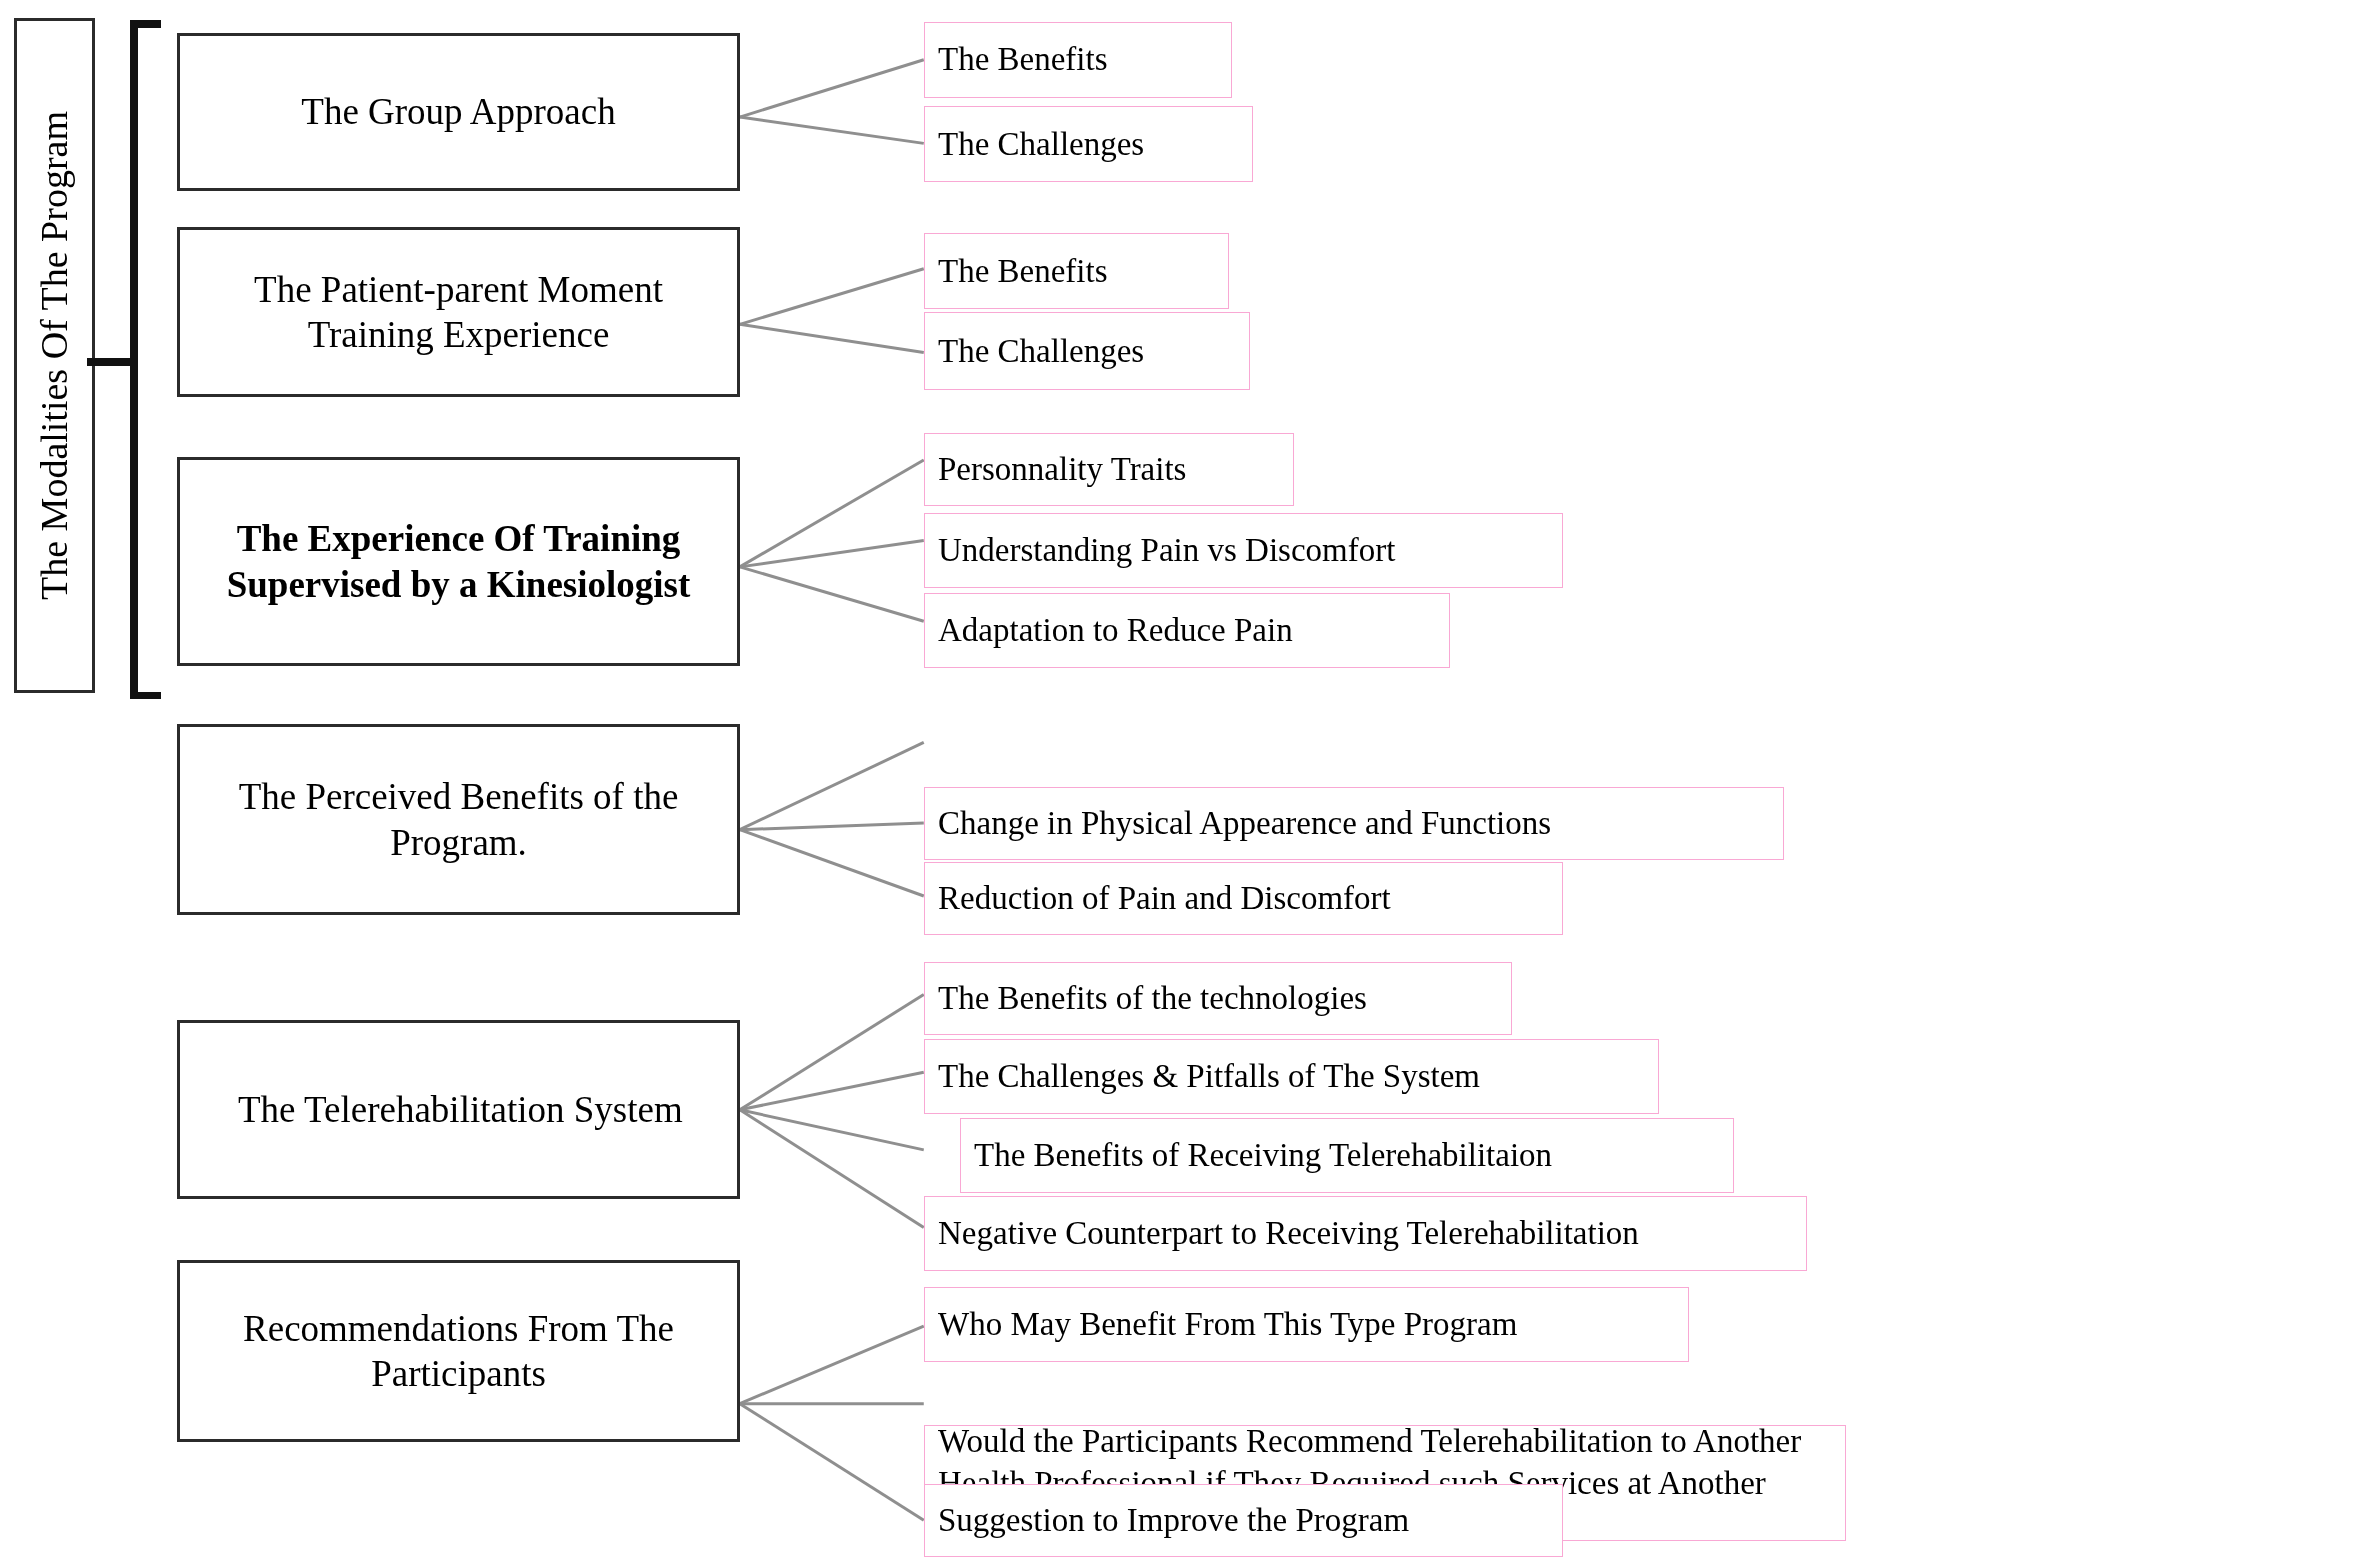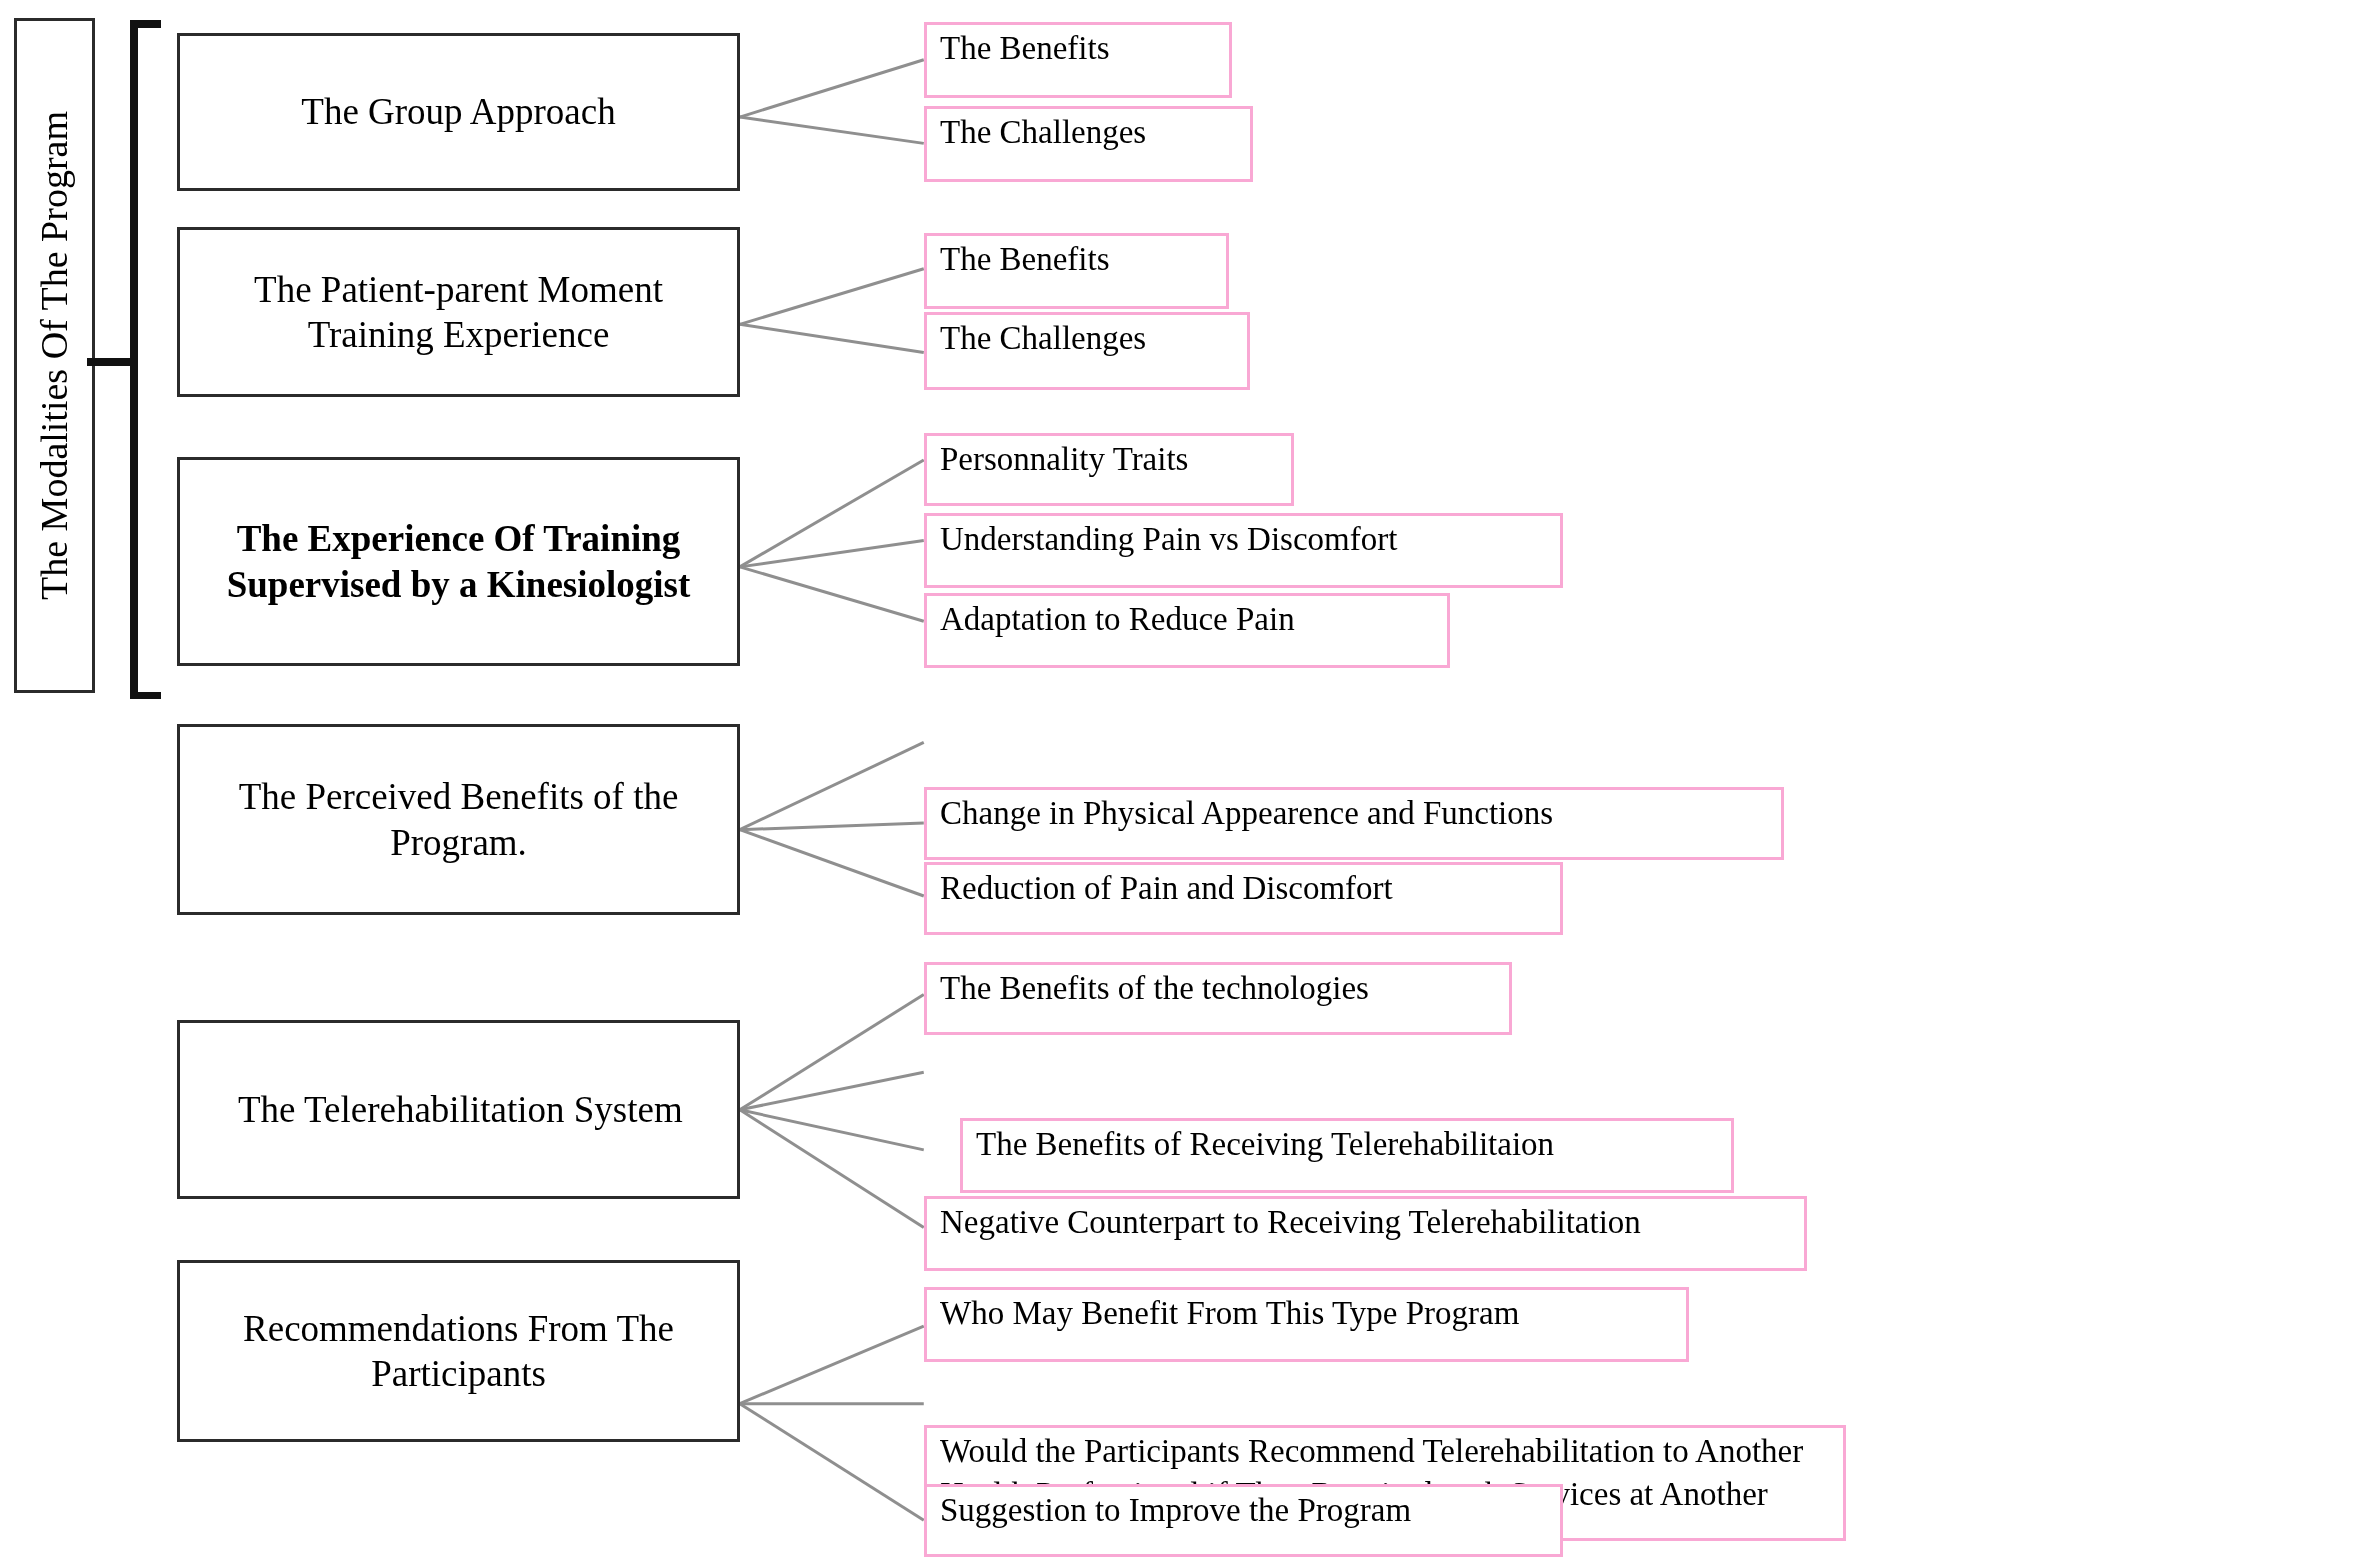--- a/index.html
+++ b/index.html
@@ -85,28 +85,28 @@
     justify-content: center;
     text-align: center;
     color: #000000;
     font-size: 37px;
     line-height: 1.22;
     padding: 3.6px 8.4px;
   }
   
   .sub-box {
     position: absolute;
-    border: 3px solid #f9a8d4;
+    border: 1px solid #f9a8d4;
     box-sizing: border-box;
     background: #ffffff;
     color: #000000;
     font-size: 33px;
     line-height: 1.28;
     display: flex;
-    align-items: flex-start;
+    align-items: center;
     padding: 2.4px 13px;
     white-space: nowrap;
   }
   .sub-box.wrap { white-space: normal; }
   
   #links {
     position: absolute;
     left: 0; top: 0;
     width: 2366px;
     height: 1562px;
@@ -201,20 +201,23 @@
   <div class="sub-box" style="left:924px; top:862px; width:639px; height:73px;">
     <span>Reduction of Pain and Discomfort</span>
   </div>
 
   <div class="main-box" style="top:1020px; height:179px;padding-left:12px;">
     <span>The Telerehabilitation System</span>
   </div>
   <div class="sub-box" style="left:924px; top:962px; width:588px; height:73px;">
     <span>The Benefits of the technologies</span>
   </div>
+  <div class="sub-box" style="left:924px; top:1039px; width:735px; height:75px;">
+    <span>The Challenges &amp; Pitfalls of The System</span>
+  </div>
   <div class="sub-box" style="left:924px; top:1118px; width:774px; height:75px;margin-left:36px;">
     <span>The Benefits of Receiving Telerehabilitaion</span>
   </div>
   <div class="sub-box" style="left:924px; top:1196px; width:883px; height:75px;">
     <span>Negative Counterpart to Receiving Telerehabilitation</span>
   </div>
 
   <div class="main-box" style="top:1260px; height:182px;">
     <span>Recommendations From The Participants</span>
   </div>

